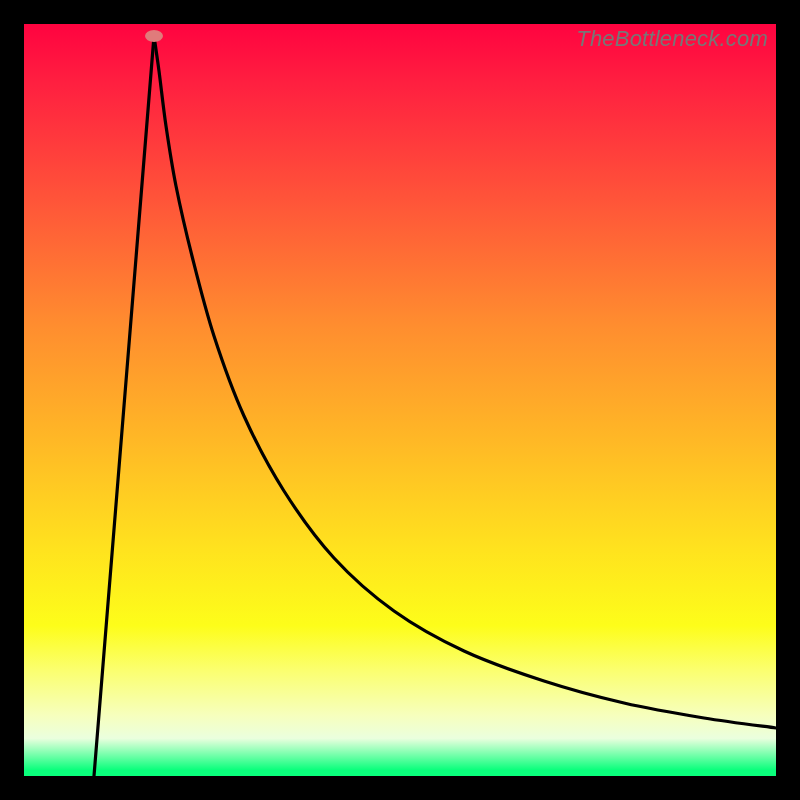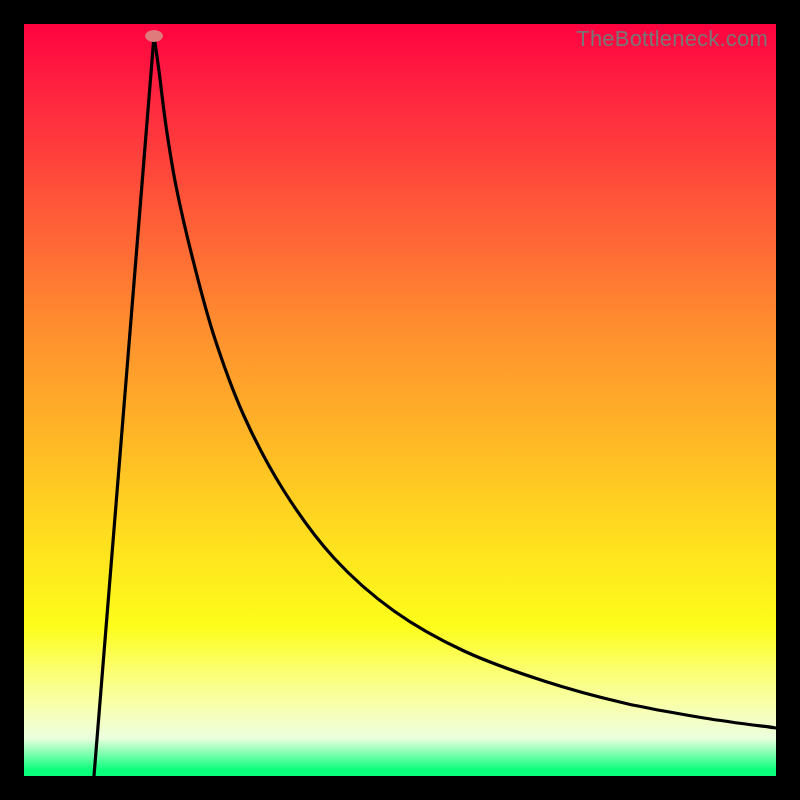--- a/index.html
+++ b/index.html
@@ -35,20 +35,21 @@
   }
   .attribution {
     position: absolute;
     top: 2px;
     right: 8px;
     color: #777;
     font-size: 22px;
     font-weight: 500;
     letter-spacing: 0.2px;
     user-select: none;
+    font-style: italic;
   }
   svg {
     position: absolute;
     left: 0;
     top: 0;
   }
   .curve {
     fill: none;
     stroke: #000;
     stroke-width: 3.2;

